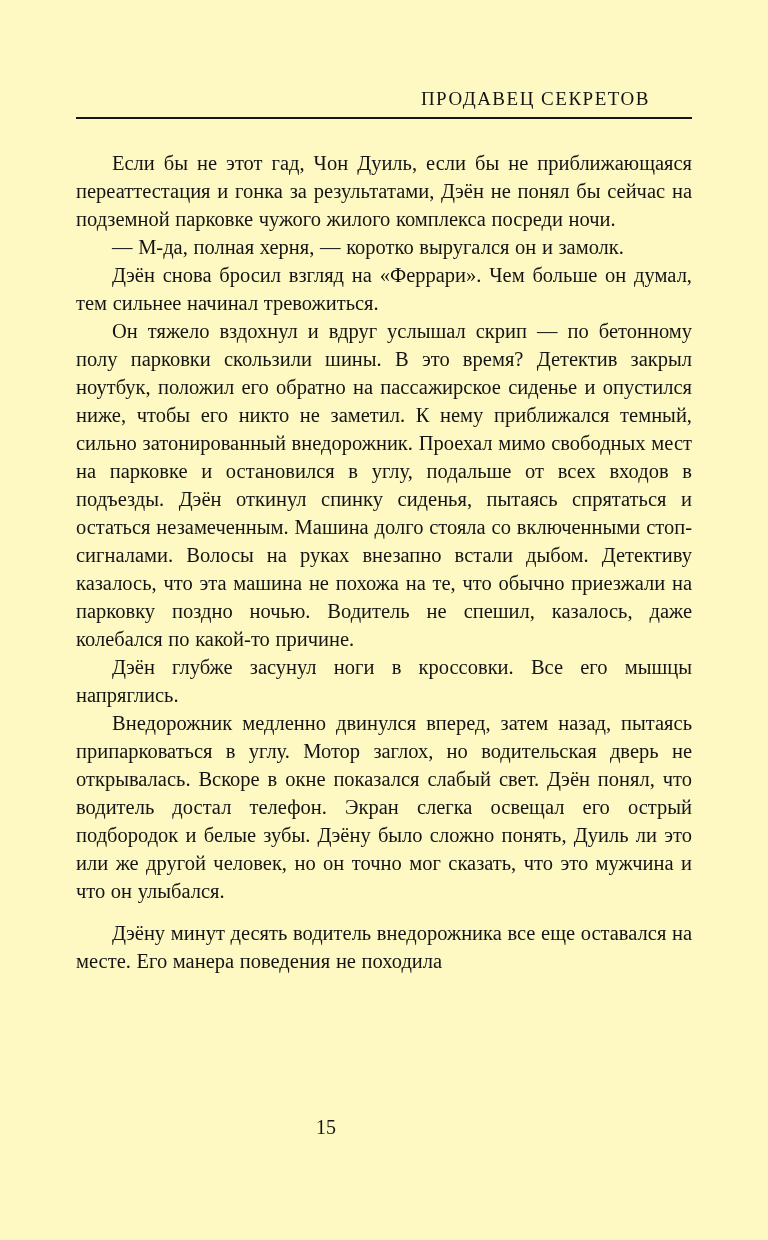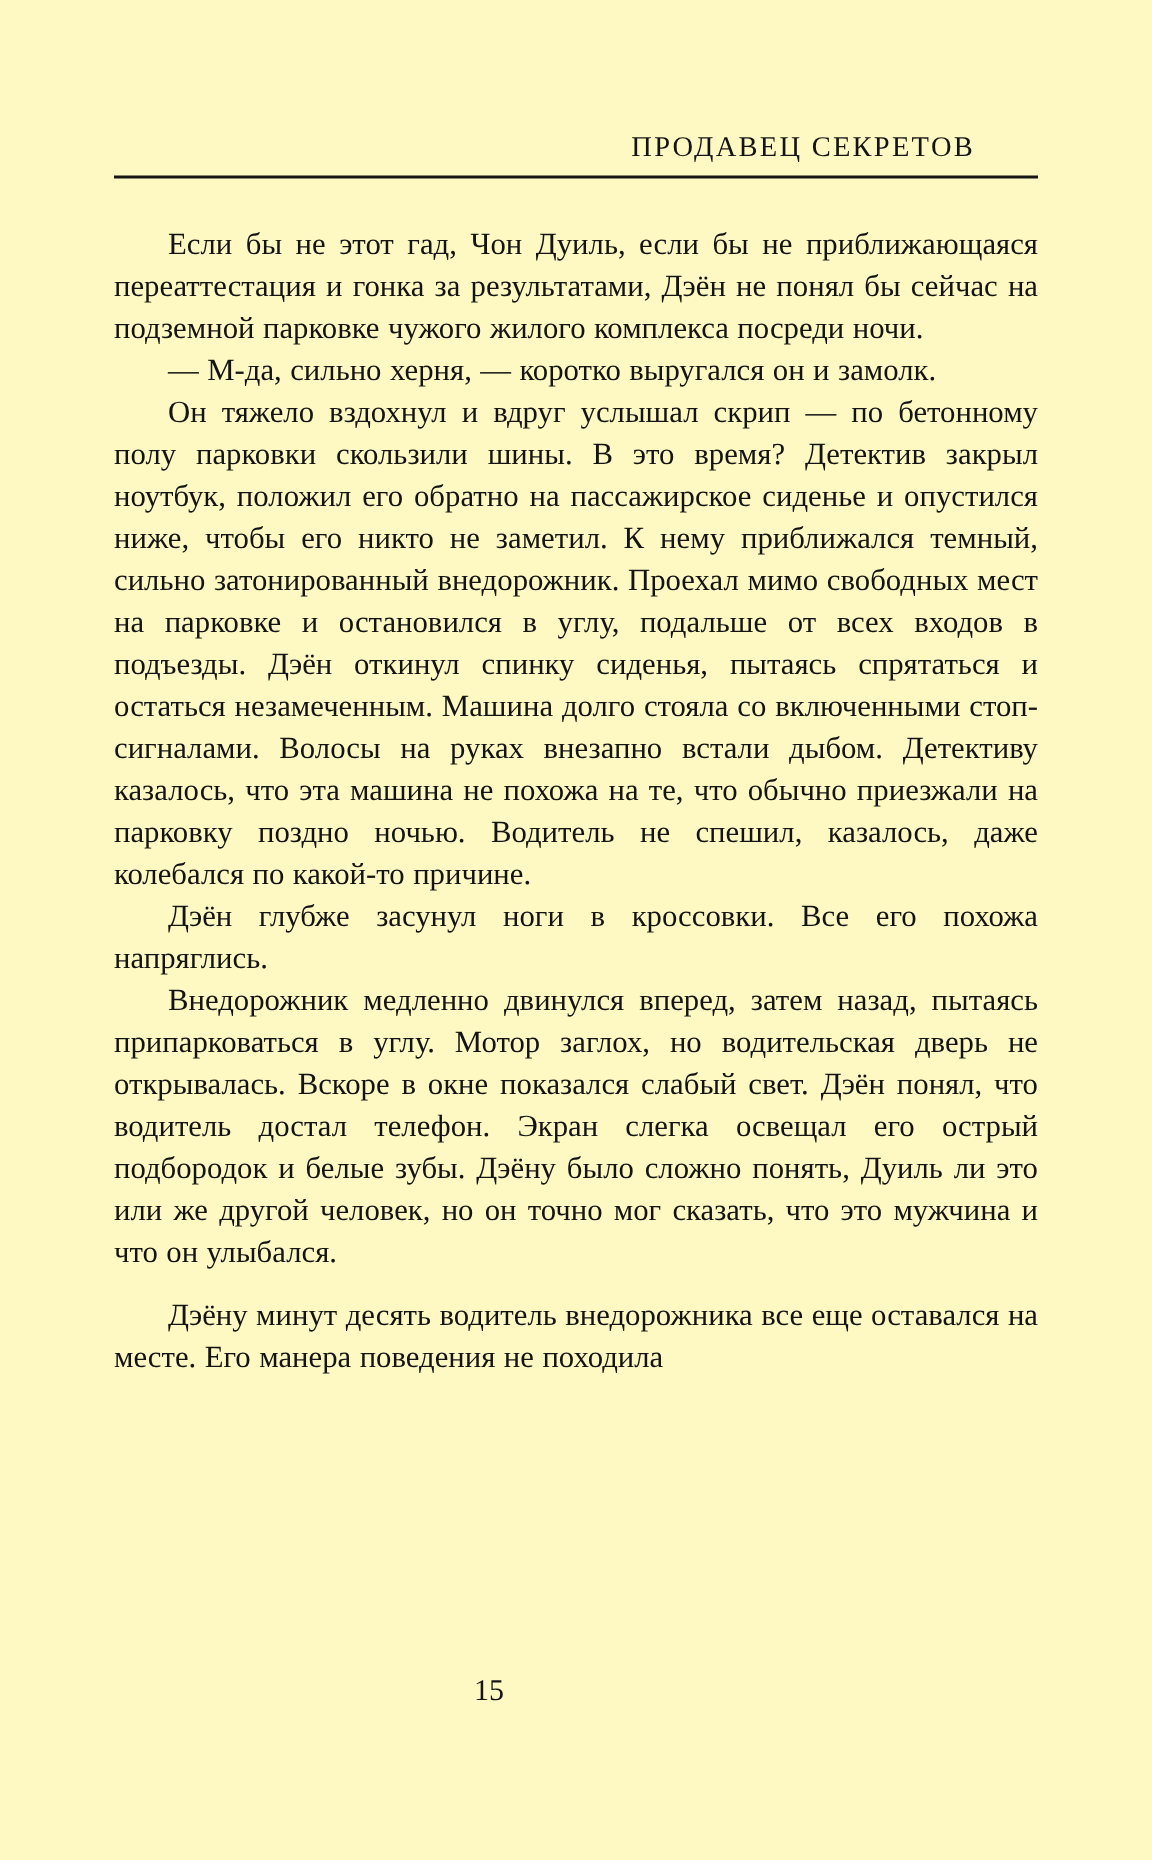--- a/index.html
+++ b/index.html
@@ -63,23 +63,24 @@
 </head>
 <body>
 
 <div class="page">
   <div class="text-column">
 
     <div class="running-head">ПРОДАВЕЦ СЕКРЕТОВ</div>
 
     <div class="body-text">
       <p>Если бы не этот гад, Чон Дуиль, если бы не приближающаяся переаттестация и гонка за результатами, Дэён не понял бы сейчас на подземной парковке чужого жилого комплекса посреди ночи.</p>
-      <p>— М-да, сильно херня, — коротко выругался он и замолк.</p>
+      <p>— М-да, полная херня, — коротко выругался он и замолк.</p>
+      <p>Дэён снова бросил взгляд на «Феррари». Чем больше он думал, тем сильнее начинал тревожиться.</p>
       <p>Он тяжело вздохнул и вдруг услышал скрип — по бетонному полу парковки скользили шины. В это время? Детектив закрыл ноутбук, положил его обратно на пассажирское сиденье и опустился ниже, чтобы его никто не заметил. К нему приближался темный, сильно затонированный внедорожник. Проехал мимо свободных мест на парковке и остановился в углу, подальше от всех входов в подъезды. Дэён откинул спинку сиденья, пытаясь спрятаться и остаться незамеченным. Машина долго стояла со включенными стоп-сигналами. Волосы на руках внезапно встали дыбом. Детективу казалось, что эта машина не похожа на те, что обычно приезжали на парковку поздно ночью. Водитель не спешил, казалось, даже колебался по какой-то причине.</p>
-      <p>Дэён глубже засунул ноги в кроссовки. Все его похожа напряглись.</p>
+      <p>Дэён глубже засунул ноги в кроссовки. Все его мышцы напряглись.</p>
       <p>Внедорожник медленно двинулся вперед, затем назад, пытаясь припарковаться в углу. Мотор заглох, но водительская дверь не открывалась. Вскоре в окне показался слабый свет. Дэён понял, что водитель достал телефон. Экран слегка освещал его острый подбородок и белые зубы. Дэёну было сложно понять, Дуиль ли это или же другой человек, но он точно мог сказать, что это мужчина и что он улыбался.</p>
       <p class="section-gap">Дэёну минут десять водитель внедорожника все еще оставался на месте. Его манера поведения не походила</p>
     </div>
 
   </div>
 
   <div class="page-number">15</div>
 </div>
 
 </body></html>

